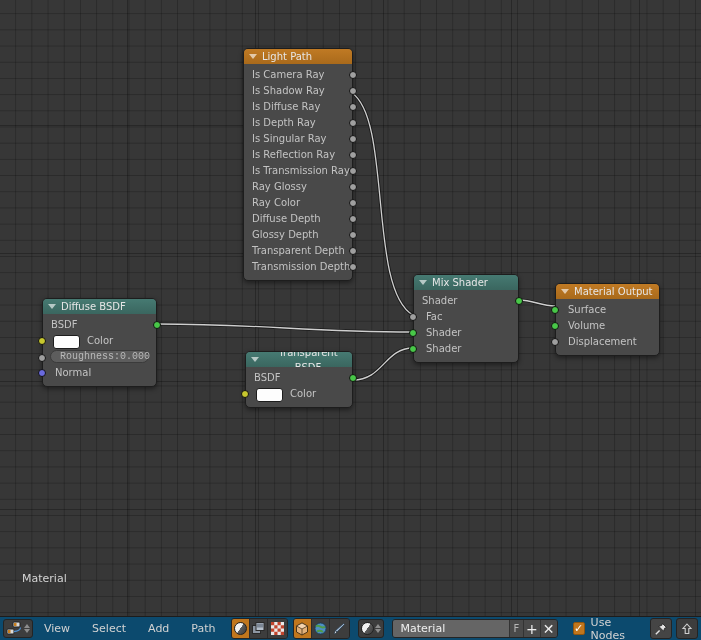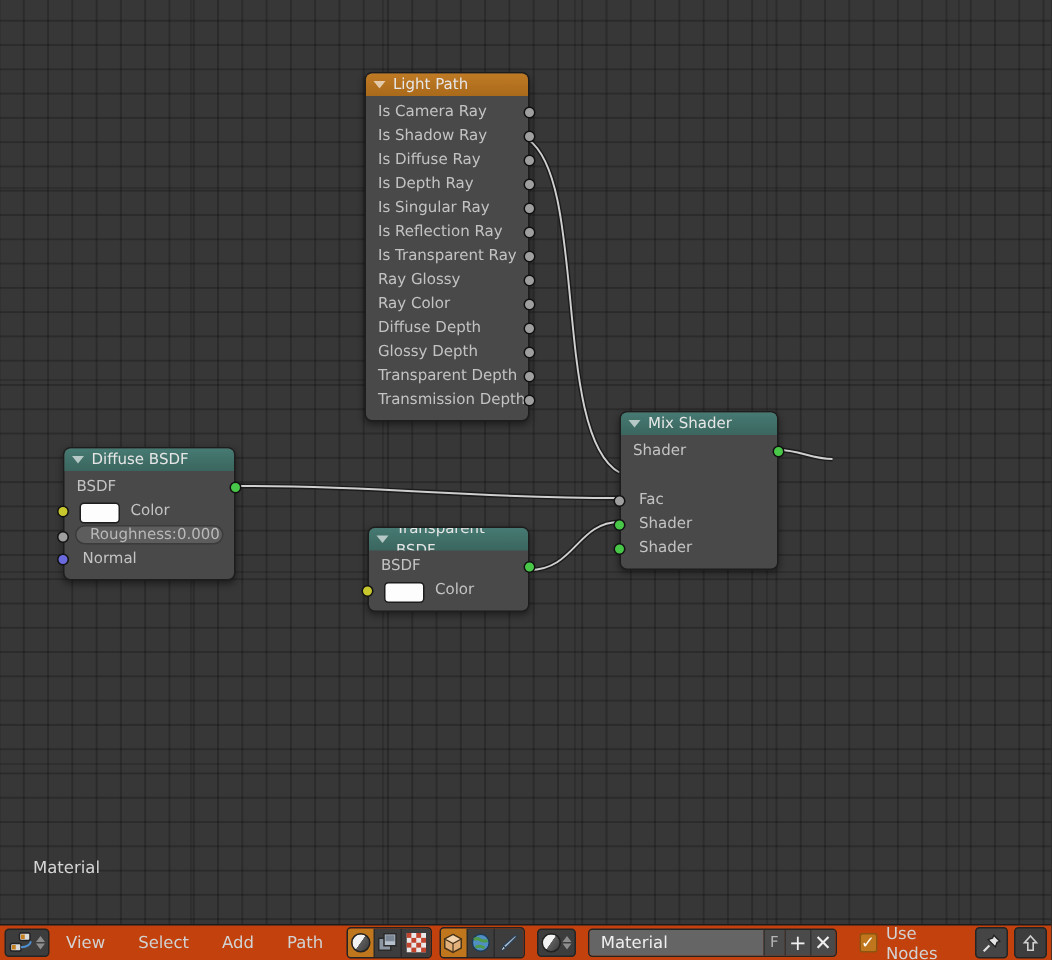--- a/index.html
+++ b/index.html
@@ -36,21 +36,21 @@
   .node-header{
     height:15px;line-height:15px;
     border-radius:4px 4px 0 0;
     padding-left:5px;
     font-size:10px;color:#e6e6e6;
     display:flex;align-items:center;gap:5px;
     box-sizing:border-box;
     overflow:hidden;
   }
   .hdr-orange{background:#b8721f;background:linear-gradient(#c07a24,#a96a1b);}
-  .hdr-teal  {background:#3f7069;background:linear-gradient(#467a72,#3a665f);}
+  .hdr-teal  {background:#3f7069;background:linear-gradient(#467a72,#3a665f);text-align:center;}
   .node-body{padding:3px 0 5px 0;position:relative;}
 
   .tri{
     width:0;height:0;border-left:4px solid transparent;border-right:4px solid transparent;
     border-top:5px solid rgba(255,255,255,.62);display:inline-block;flex:none;
   }
 
   .row{
     height:16px;line-height:16px;position:relative;
     font-size:10px;color:#c3c3c3;
@@ -77,31 +77,31 @@
     background:#fdfdfd;border:1px solid #1d1d1d;border-radius:3px;
   }
   .row.colorrow{padding-left:44px;}
   .slider{
     margin:1px 7px;height:13px;border-radius:7px;
     background:#5d5d5d;border:1px solid #3b3b3b;
     display:flex;align-items:center;justify-content:space-between;
     padding:0 9px;box-sizing:border-box;
     font-size:10px;color:#b9b9b9;
   }
-  .sliderwrap{position:relative;height:15px;}
+  .sliderwrap{position:relative;height:15px;font-family:Liberation Mono, monospace;}
 
   
   #matlabel{
     position:absolute;left:22px;top:572px;font-size:11px;color:#d5d5d5;
   }
 
   
   #toolbar{
     position:absolute;left:0;top:616px;width:701px;height:24px;
-    background:#c2410c;border-top:1px solid #1c1c1c;
+    background:#0c4a6e;border-top:1px solid #1c1c1c;
     display:flex;align-items:center;box-sizing:border-box;
     padding:0 3px;gap:0px;
   }
   .menu{
     font-size:11px;color:#d2d2d2;padding:0 11px;height:20px;line-height:20px;
     cursor:default;
   }
   .iconbtn{
     width:20px;height:19px;display:flex;align-items:center;justify-content:center;
     background:#3d3d3d;box-sizing:border-box;border-right:1px solid #2b2b2b;
@@ -182,21 +182,21 @@
       <span class="tri"></span>
       <span>Light Path</span>
     </div>
     <div class="node-body">
       <div class="row out"><span>Is Camera Ray</span><span class="sock right s-grey"></span></div>
       <div class="row out"><span>Is Shadow Ray</span><span class="sock right s-grey"></span></div>
       <div class="row out"><span>Is Diffuse Ray</span><span class="sock right s-grey"></span></div>
       <div class="row out"><span>Is Depth Ray</span><span class="sock right s-grey"></span></div>
       <div class="row out"><span>Is Singular Ray</span><span class="sock right s-grey"></span></div>
       <div class="row out"><span>Is Reflection Ray</span><span class="sock right s-grey"></span></div>
-      <div class="row out"><span>Is Transparent Ray</span><span class="sock right s-grey"></span></div>
+      <div class="row out"><span>Is Transmission Ray</span><span class="sock right s-grey"></span></div>
       <div class="row out"><span>Ray Glossy</span><span class="sock right s-grey"></span></div>
       <div class="row out"><span>Ray Color</span><span class="sock right s-grey"></span></div>
       <div class="row out"><span>Diffuse Depth</span><span class="sock right s-grey"></span></div>
       <div class="row out"><span>Glossy Depth</span><span class="sock right s-grey"></span></div>
       <div class="row out"><span>Transparent Depth</span><span class="sock right s-grey"></span></div>
       <div class="row out"><span>Transmission Depth</span><span class="sock right s-grey"></span></div>
     </div>
   </div>
 
   <div class="node" id="n-diffuse" style="left:42px;top:298px;width:115px;">
@@ -249,35 +249,55 @@
   <div class="node" id="n-mix" style="left:413px;top:274px;width:106px;">
     <div class="node-header hdr-teal">
       <span class="tri"></span>
       <span>Mix Shader</span>
     </div>
     <div class="node-body">
       <div class="row out">
         <span>Shader</span>
         <span class="sock right s-green"></span>
       </div>
-      <div class="row in" style="padding-left:12px;margin-top:17px;">
+      <div class="row in" style="padding-left:12px;">
         <span class="sock left s-grey"></span>
         <span>Fac</span>
       </div>
       <div class="row in" style="padding-left:12px;">
         <span class="sock left s-green"></span>
         <span>Shader</span>
       </div>
       <div class="row in" style="padding-left:12px;">
         <span class="sock left s-green"></span>
         <span>Shader</span>
       </div>
     </div>
   </div>
 
+  <div class="node" id="n-output" style="left:555px;top:283px;width:105px;">
+    <div class="node-header hdr-orange">
+      <span class="tri"></span>
+      <span>Material Output</span>
+    </div>
+    <div class="node-body">
+      <div class="row in" style="padding-left:12px;">
+        <span class="sock left s-green"></span>
+        <span>Surface</span>
+      </div>
+      <div class="row in" style="padding-left:12px;">
+        <span class="sock left s-green"></span>
+        <span>Volume</span>
+      </div>
+      <div class="row in" style="padding-left:12px;">
+        <span class="sock left s-grey"></span>
+        <span>Displacement</span>
+      </div>
+    </div>
+  </div>
 
   <div id="matlabel">Material</div>
 </div>
 
 <div id="toolbar">
 
   <div class="editorsel">
     <svg width="17" height="15" viewBox="0 0 17 15">
       <rect x="7" y="1" width="7" height="5" rx="1" fill="#d9d9d9" stroke="#222"></rect>
       <rect x="8" y="2" width="2.5" height="3" fill="#c87f1e"></rect>

